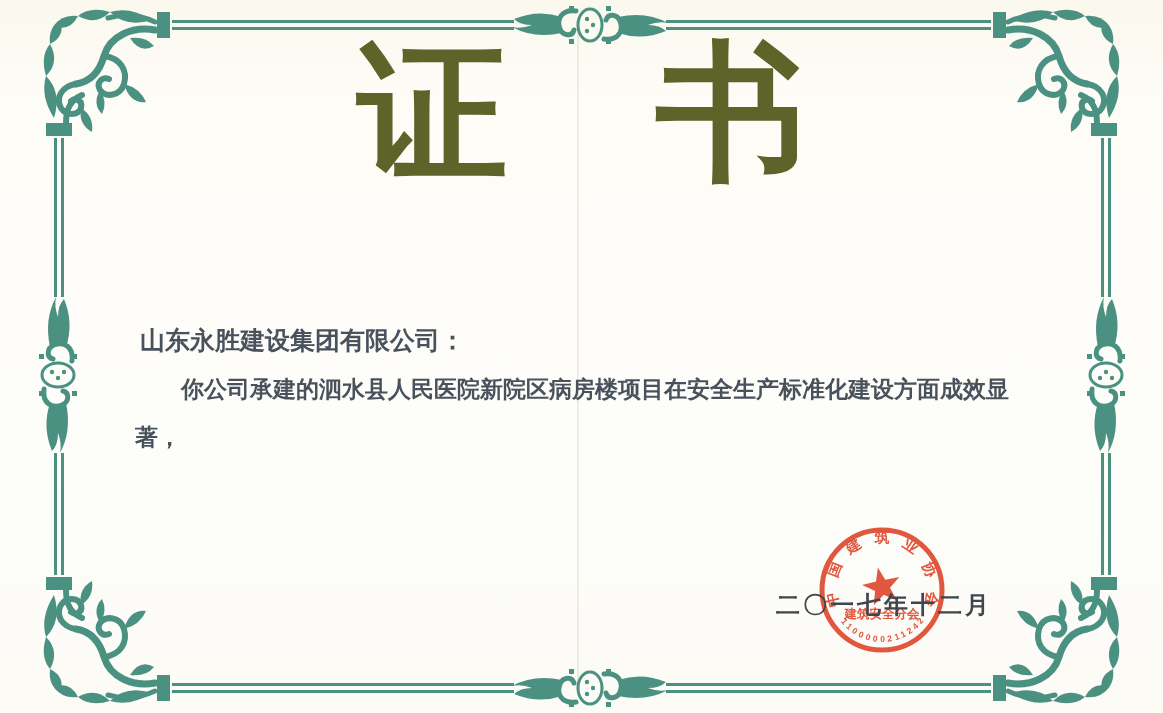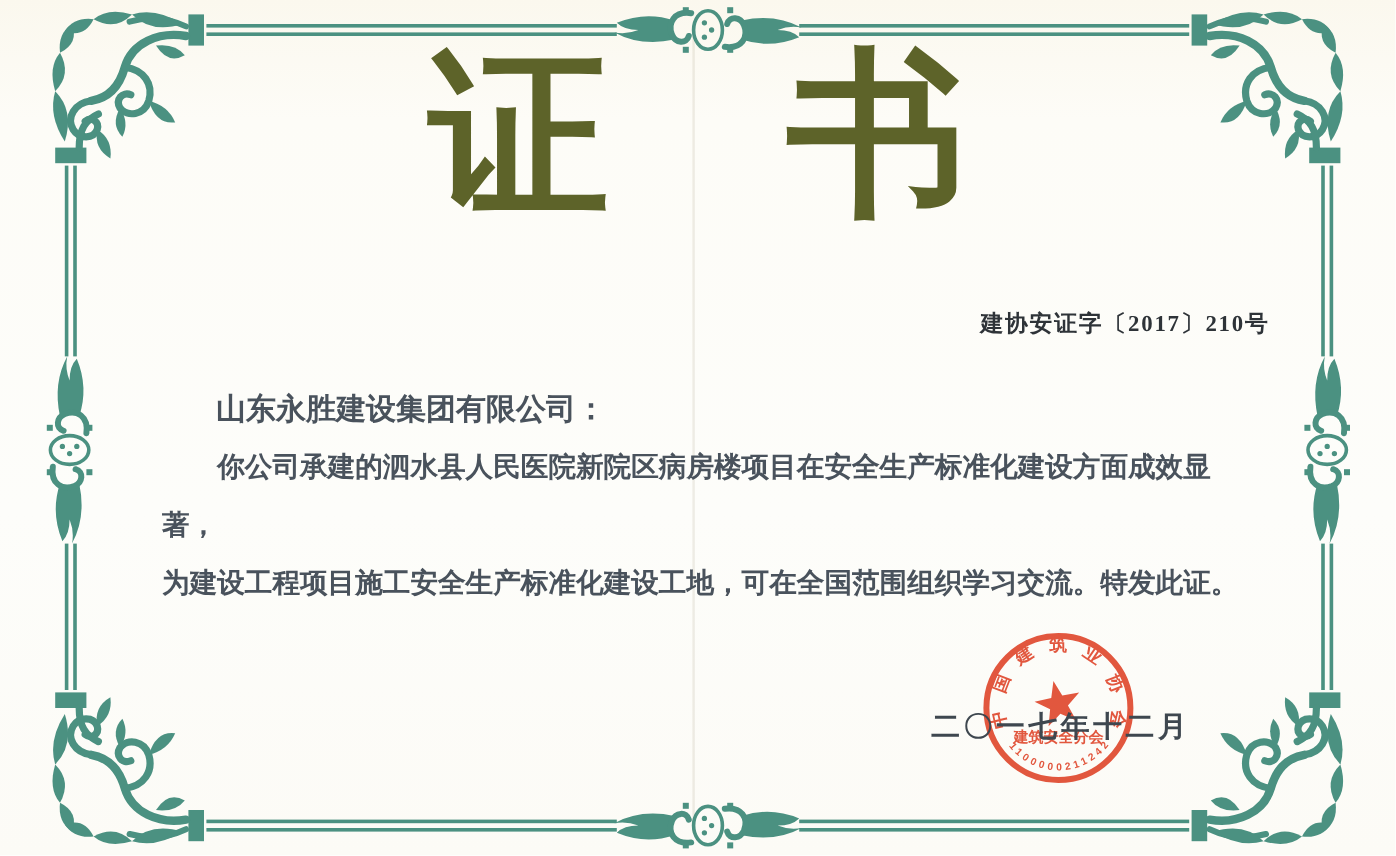--- a/index.html
+++ b/index.html
@@ -43,21 +43,21 @@
     font-size:150px;line-height:150px;font-weight:700;
     color:var(--title-green);z-index:2;
   }
   .cert-number{
     position:absolute;left:817px;top:257px;
     font-size:19px;font-weight:700;letter-spacing:1.5px;
     color:var(--ink-dark);z-index:2;
   }
   .addressee{
     position:absolute;left:140px;top:324px;
-    font-size:25px;font-weight:700;color:var(--ink);z-index:2;margin-left:40px;
+    font-size:25px;font-weight:700;color:var(--ink);z-index:2;
   }
   .body-text{
     position:absolute;left:135px;top:366px;width:900px;
     font-size:23px;line-height:48px;font-weight:700;color:var(--ink);z-index:2;
   }
   .body-text p{margin:0;}
   .body-text p.indent{text-indent:2em;}
   .date{
     position:absolute;left:776px;top:577px;
     font-size:24px;font-weight:700;letter-spacing:3px;
@@ -162,27 +162,25 @@
     </svg>
   <svg class="cart right" viewBox="0 0 160 44">
       <use href="#cartOrn"></use>
     </svg>
 
   <div class="title">
     <span>证</span>
     <span>书</span>
   </div>
 
-  <div class="cert-number">建协安证字〔2017〕210号</div>
 
   <div class="addressee">山东永胜建设集团有限公司：</div>
 
   <div class="body-text">
     <p class="indent">你公司承建的泗水县人民医院新院区病房楼项目在安全生产标准化建设方面成效显著，</p>
-    <p>为建设工程项目施工安全生产标准化建设工地，可在全国范围组织学习交流。特发此证。</p>
   </div>
 
   <div class="date">二〇一七年十二月</div>
 
   <svg class="seal" viewBox="0 0 132 132">
     <circle cx="66" cy="66" r="60" fill="none" stroke="var(--seal-red)" stroke-width="5"></circle>
     <path id="seal-arc-path" d="M24.3 83.4 A46 46 0 1 1 107.7 83.4" fill="none"></path>
     <path id="seal-serial-path" d="M21.9 93.6 A52 52 0 0 0 110.1 93.6" fill="none"></path>
     <polygon points="66,43 70.7,56.5 85.0,56.8 73.6,65.5 77.8,79.2 66,71 54.2,79.2 58.4,65.5 47.0,56.8 61.3,56.5" fill="var(--seal-red)" transform="rotate(-12 66 63)"></polygon>
     <text font-size="15" font-weight="bold" fill="var(--seal-red)">

